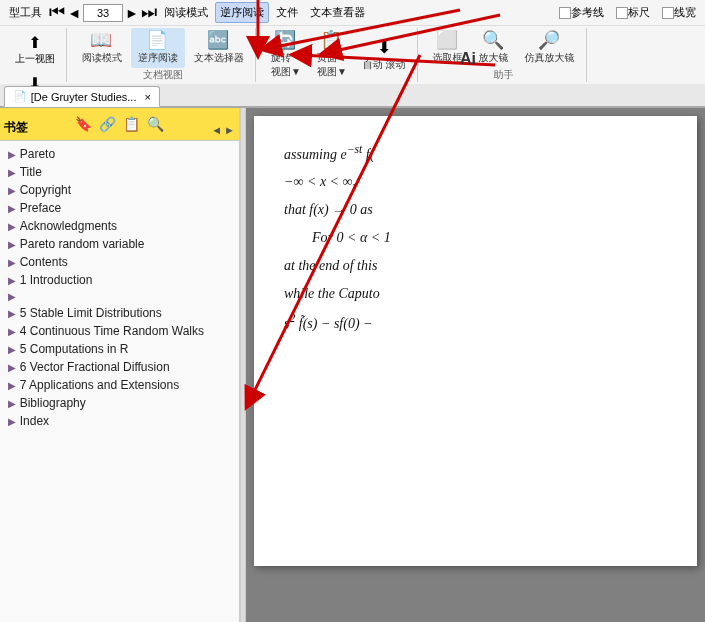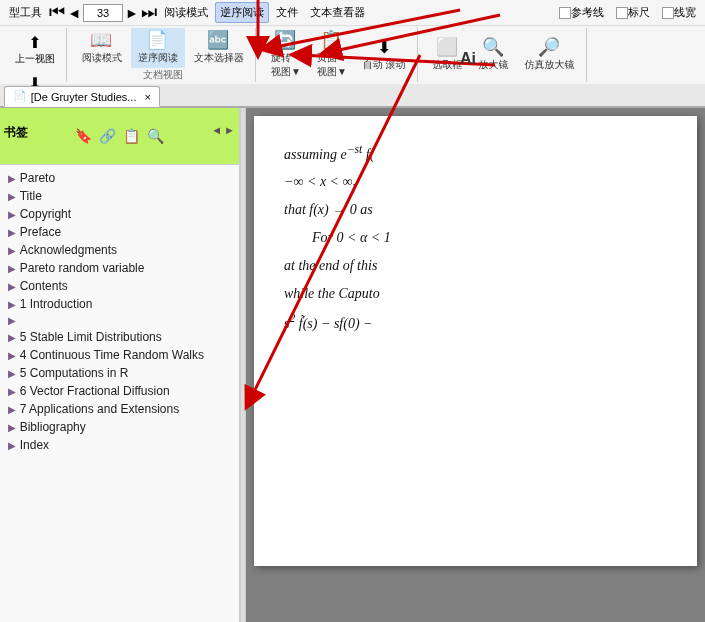--- a/index.html
+++ b/index.html
@@ -133,25 +133,25 @@
       width: 240px;
       background: #f9f9f9;
       border-right: 1px solid #ccc;
       display: flex;
       flex-direction: column;
       flex-shrink: 0;
     }
 
     .sidebar-header {
       display: flex;
-      align-items: flex-start;
+      align-items: flex-end;
       justify-content: space-between;
-      padding: 16px 4px;
+      padding: 4px 4px;
       border-bottom: 1px solid #ccc;
-      background: #bef264;
+      background: #fde047;
     }
 
     .sidebar-icons {
       display: flex;
       gap: 4px;
       padding: 2px;
     }
 
     .sidebar-icon {
       width: 20px;
@@ -360,20 +360,21 @@
           </span>
           <span class="tb-icon-btn">
             <span class="icon-area">🔍</span>
             <span class="icon-label">放大镜</span>
           </span>
           <span class="tb-icon-btn">
             <span class="icon-area">🔎</span>
             <span class="icon-label">仿真放大镜</span>
           </span>
         </div>
+        <div class="tb-group-label">助手</div>
       </div>
     </div>
   </div>
 
   <div class="tab-bar">
     <div class="tab active">
       <span>📄</span>
       <span>[De Gruyter Studies...</span>
       <span style="margin-left:4px;cursor:pointer;">×</span>
     </div>

